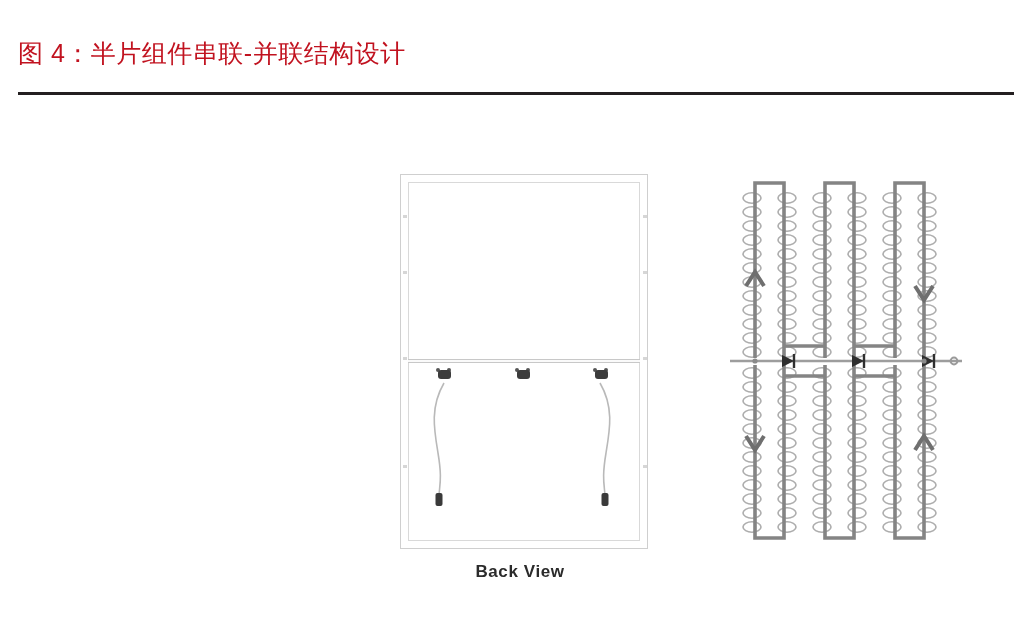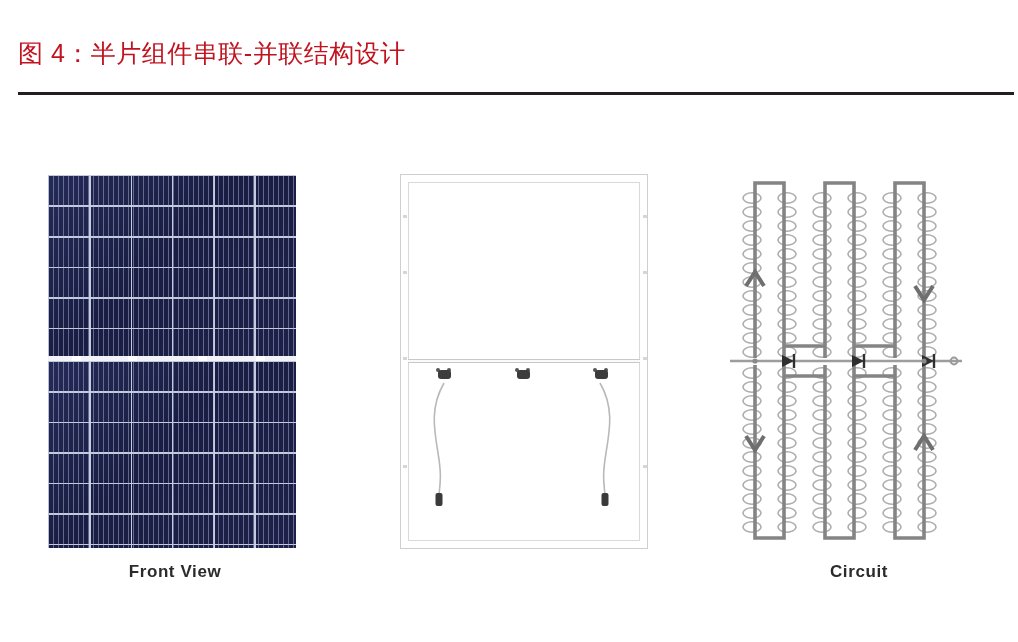--- a/index.html
+++ b/index.html
@@ -190,38 +190,20 @@
 </style>
 </head>
 <body>
 
 <div id="figure-title" class="nowrap" style="color: rgb(193, 18, 31);">图 4：半片组件串联-并联结构设计</div>
 
 <div id="title-rule" style="background: rgb(35, 31, 32);"></div>
 
 <div id="figure-body">
 
-  <div class="panel" id="panel-front">
-
-    <div id="front-view-module" style="background: rgb(27, 31, 70);">
-
-      <div class="module-half" id="module-half-top"></div>
-
-      <div id="module-gap"></div>
-
-      <div class="gap-node" style="left:24px"></div>
-      <div class="gap-node" style="left:80px"></div>
-      <div class="gap-node" style="left:150px"></div>
-      <div class="gap-node" style="left:208px"></div>
-
-      <div class="module-half" id="module-half-bottom"></div>
-    </div>
-
-    <div class="panel-caption">Front View</div>
-  </div>
 
   <div class="panel" id="panel-back">
 
     <div id="back-view-frame">
 
       <div id="back-view-inner"></div>
 
       <div id="back-view-divider"></div>
 
       <div class="frame-tick" style="left:2px;  top:40px"></div>
@@ -250,20 +232,21 @@
       </div>
 
       <svg class="cable-svg" viewBox="0 0 234 180">
         <path d="M36,28 C22,52 26,74 30,98 C34,122 32,128 31,140" fill="none" stroke="#b9b9b9" stroke-width="1.6"></path>
         <path d="M192,28 C206,52 202,74 198,98 C194,122 196,128 197,140" fill="none" stroke="#b9b9b9" stroke-width="1.6"></path>
         <rect x="27.5" y="138" width="7" height="13" rx="2" fill="#3a3a3a"></rect>
         <rect x="193.5" y="138" width="7" height="13" rx="2" fill="#3a3a3a"></rect>
       </svg>
     </div>
 
+    <div class="panel-caption">Back View</div>
   </div>
 
   <div class="panel" id="panel-circuit">
 
     <svg id="circuit-svg" viewBox="0 0 260 385">
       <defs>
         <g id="cellloop">
           <ellipse cx="0" cy="0" rx="9" ry="5.2" fill="none" stroke="#a9a9a9" stroke-width="1.5"></ellipse>
         </g>
       </defs>
@@ -471,16 +454,15 @@
         <g>
           <path d="M192,187 L192,199 L204,193 Z" fill="#2f2f2f"></path>
           <line x1="204" y1="186" x2="204" y2="200" stroke="#2f2f2f" stroke-width="2.4"></line>
         </g>
 
         <circle cx="25" cy="193" r="2.6" fill="#8a8a8a"></circle>
         <circle cx="194" cy="193" r="2.6" fill="#8a8a8a"></circle>
       </g>
     </svg>
 
-    <div class="panel-caption">Circuit</div>
   </div>
 
 </div>
 
 </body></html>

